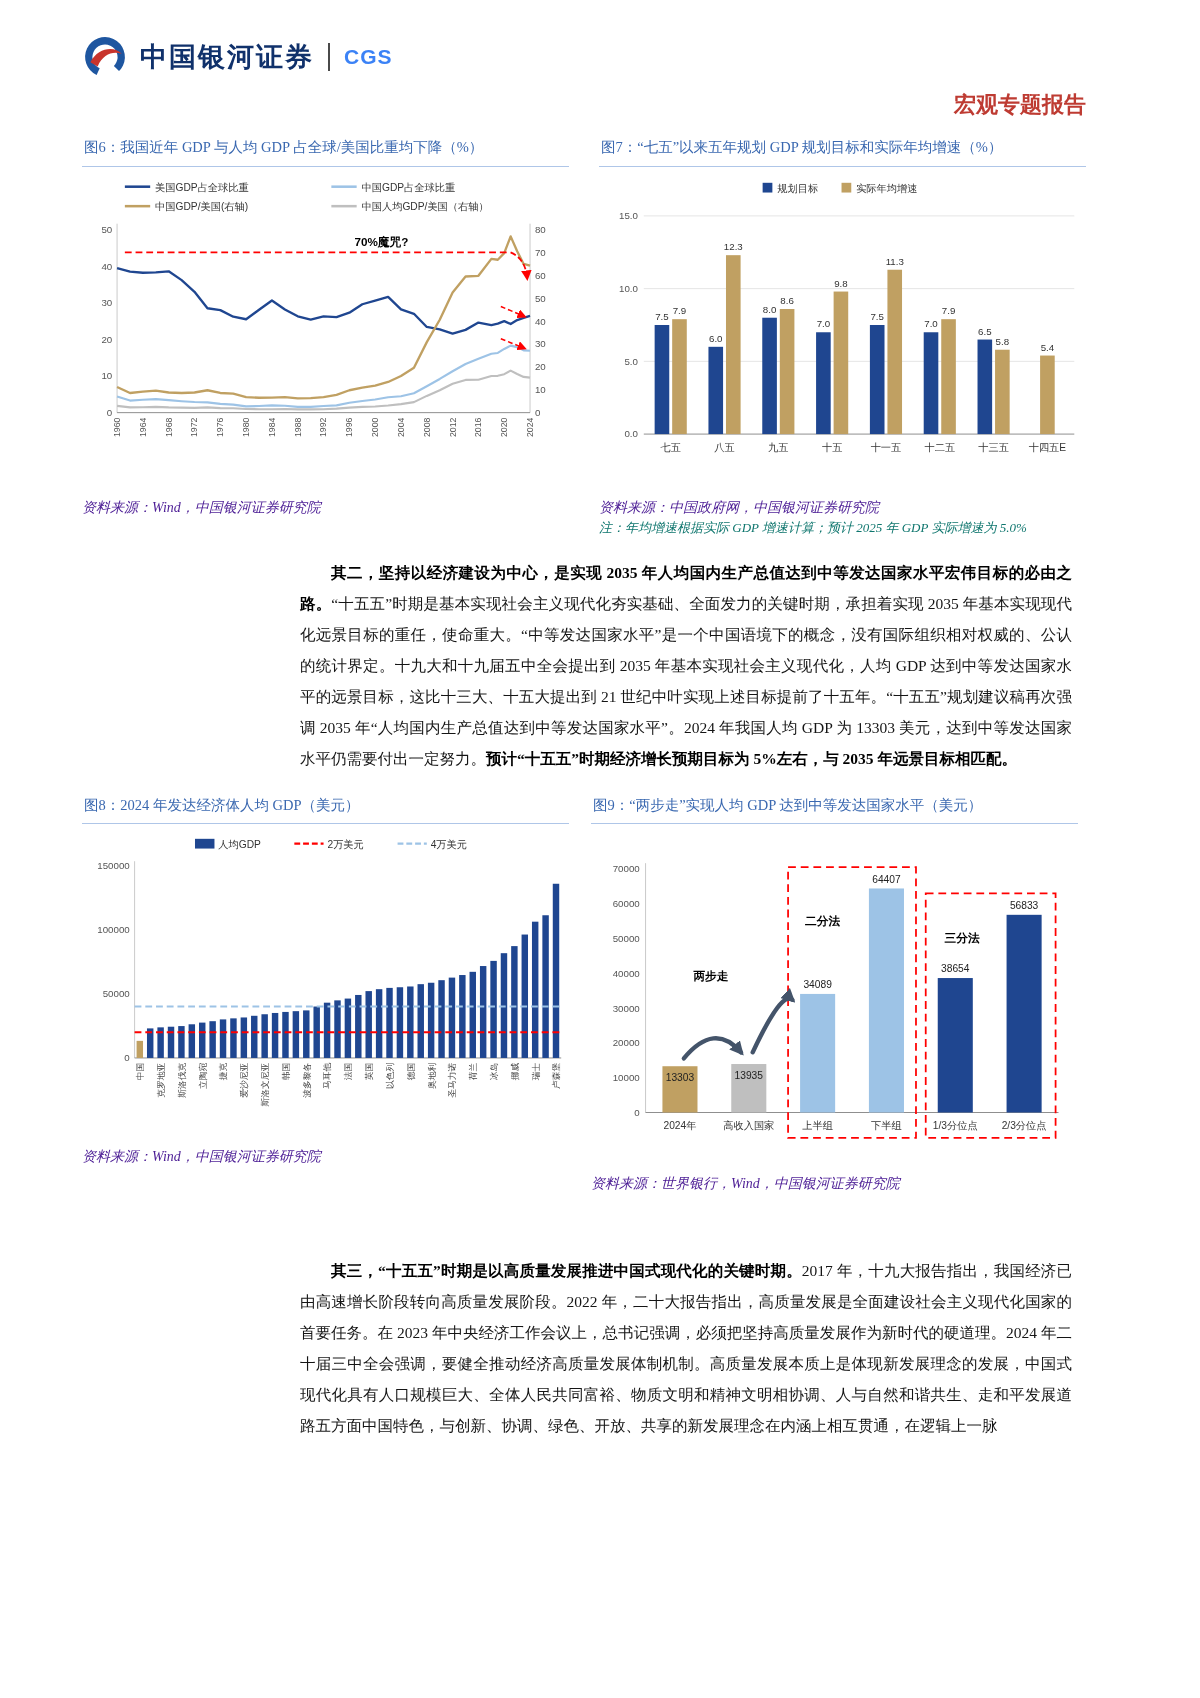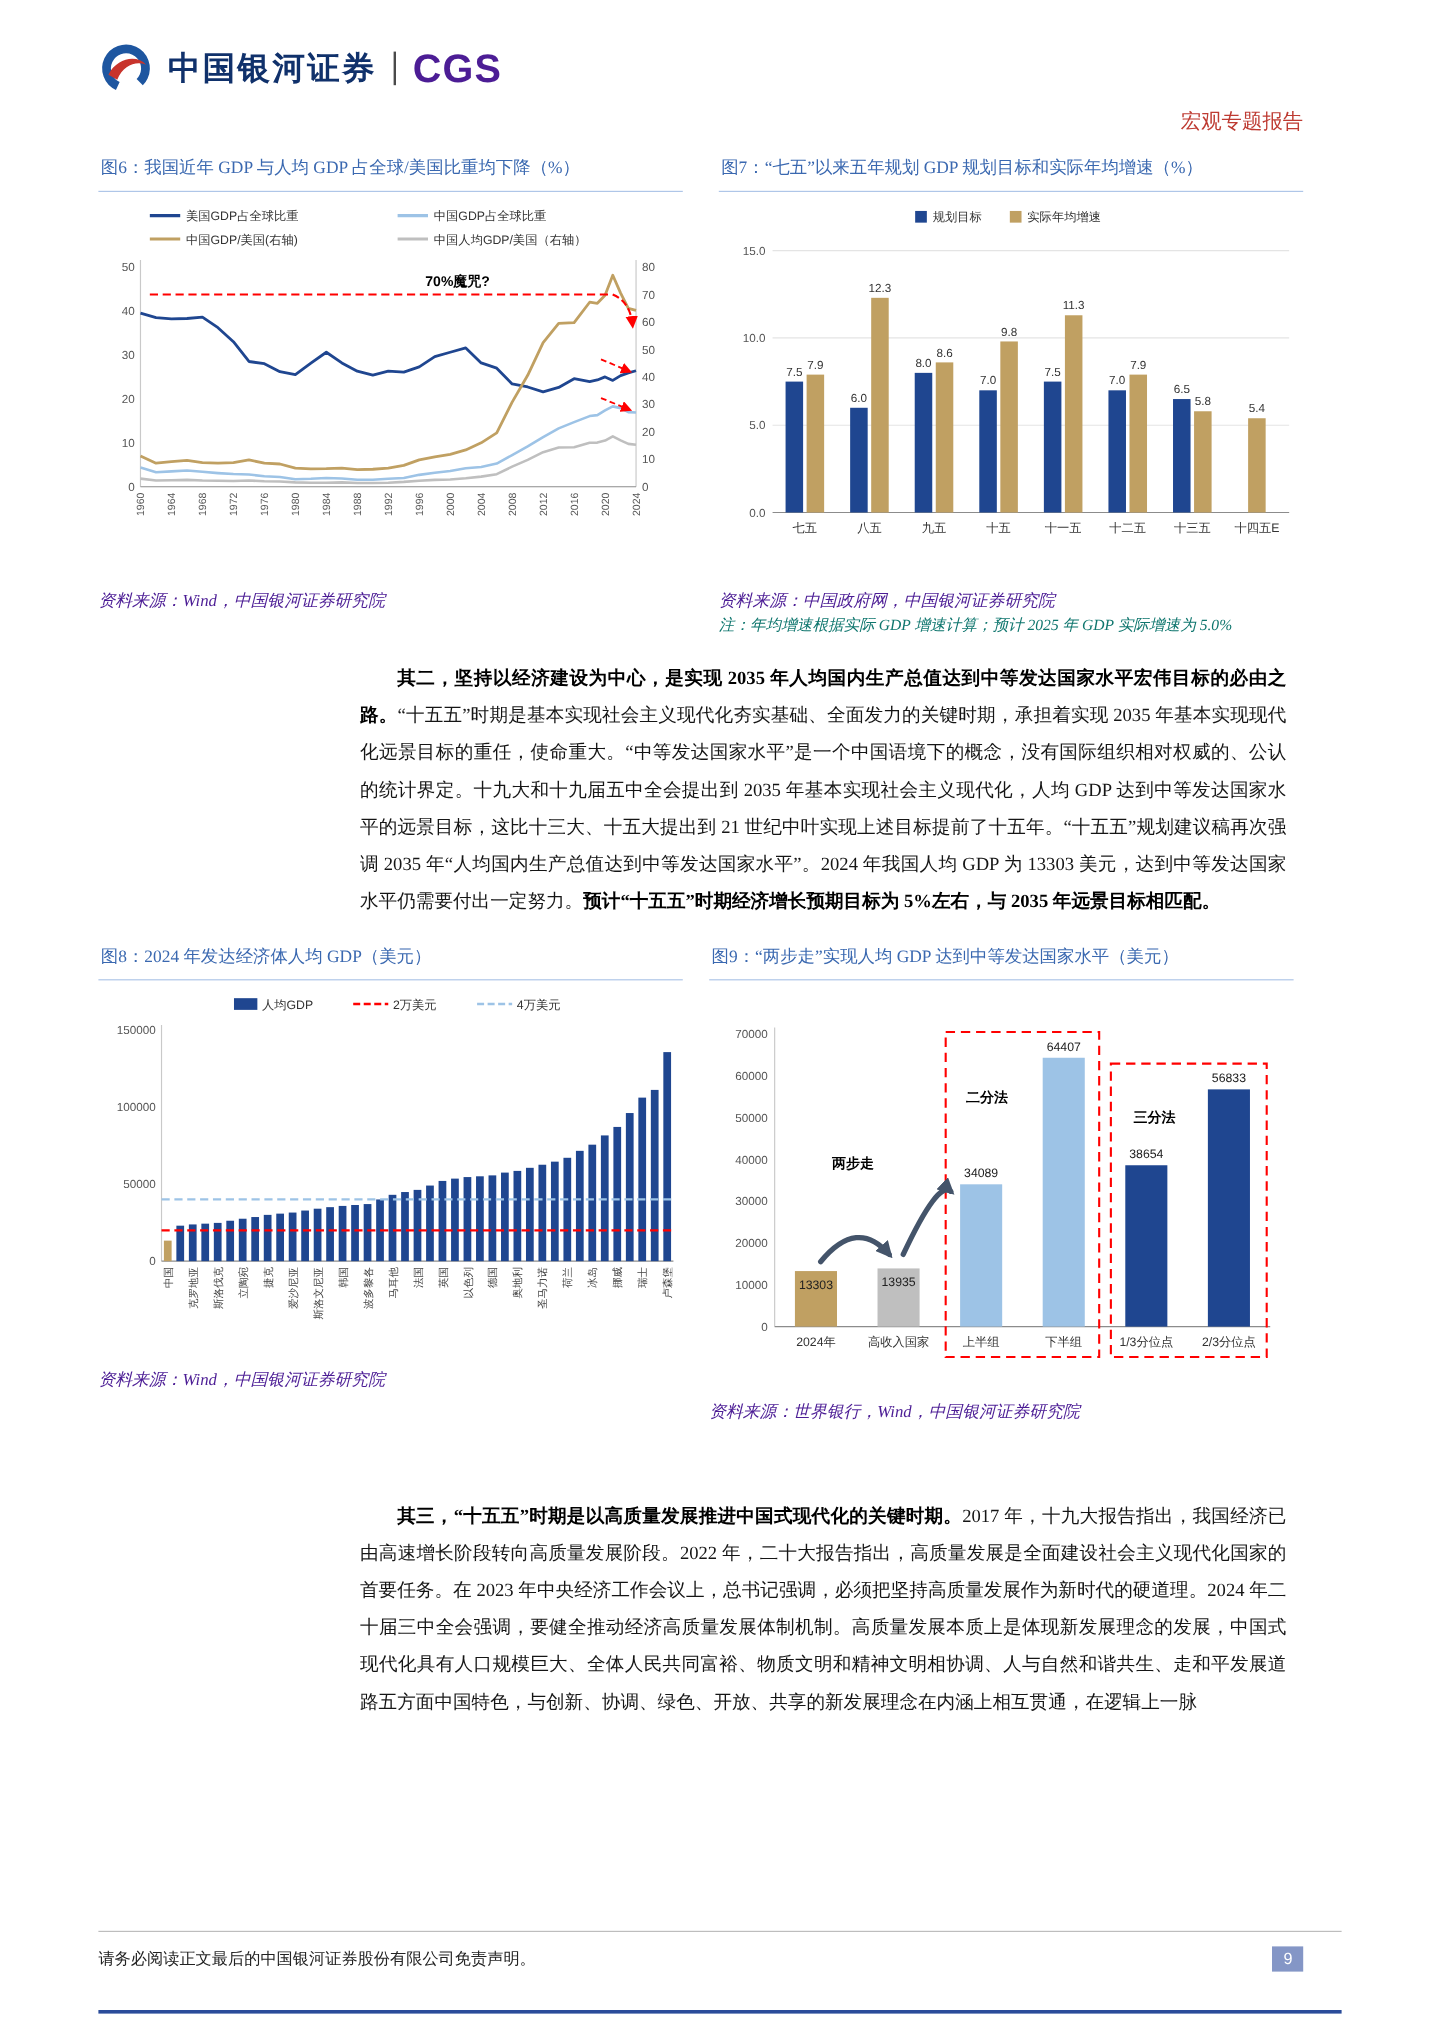--- a/index.html
+++ b/index.html
@@ -8,22 +8,22 @@
     width:1176px; height:1698px; background:#fff;
     padding:34px 70px 20px; margin:0 auto;
     display:flex; flex-direction:column; overflow:hidden;
     font-family:"Liberation Serif", serif; color:#111;
   }
   
   .brand-row { display:flex; align-items:center; gap:12px; }
   .logo { width:46px; height:46px; flex:0 0 auto; }
   .brand-cn { font-size:27px; font-weight:700; color:#10316B; font-family:"Liberation Sans",sans-serif; letter-spacing:2px; }
   .brand-sep { width:2px; height:28px; background:#4a4a4a; margin:0 2px; }
-  .brand-en { font-size:33px; font-weight:700; color:#4c1d95; font-family:"Liberation Sans",sans-serif; letter-spacing:1px; }
-  .report-type { width:1004px; text-align:right; color:#BE3B32; font-weight:400; font-size:17px; margin-top:10px; padding-right:0; }
+  .brand-en { font-size:21px; font-weight:700; color:#3b82f6; font-family:"Liberation Sans",sans-serif; letter-spacing:1px; }
+  .report-type { width:1004px; text-align:right; color:#BE3B32; font-weight:700; font-size:22px; margin-top:10px; padding-right:0; }
   
   .fig-row { display:flex; gap:30px; margin-top:14px; width:1004px; }
   .fig { width:487px; flex:0 0 auto; }
   .fig-title { font-size:14.5px; color:#3A68B0; padding:4px 2px 8px; border-bottom:1.5px solid #AFC6E8; margin-bottom:8px; line-height:1.35; }
   .fig svg { display:block; width:100%; height:auto; }
   .fig-source { margin-top:22px; font-size:14px; font-style:italic; color:#4c1d95; }
   .fig-note { margin-top:2px; font-size:13px; font-style:italic; color:#0f766e; }
   
   .body-text {
     margin-left:218px; width:772px; margin-top:20px;
@@ -309,22 +309,14 @@
           <path d="M95.33333333333334,232.4892857142857 Q126.66666666666667,194.4892857142857 154,226.23214285714286" fill="none" stroke="#44546A" stroke-width="4.5" stroke-linecap="round" marker-end="url(#f9d)"></path>
           <path d="M166,226.23214285714286 Q196,162.25357142857143 206.66666666666669,172.25357142857143" fill="none" stroke="#44546A" stroke-width="4.5" stroke-linecap="round" marker-end="url(#f9d)"></path>
           <text x="123.13333333333334" y="152.25357142857143" font-size="12" fill="#000" text-anchor="middle" font-family="&quot;Liberation Sans&quot;, sans-serif" font-weight="700">两步走</text>
         </svg>
       <div class="fig-source">资料来源：世界银行，Wind，中国银河证券研究院</div>
     </figure>
   </section>
 
   <section class="body-text" id="para2"><span class="seg-b">其三，“十五五”时期是以高质量发展推进中国式现代化的关键时期。</span><span class="seg">2017 年，十九大报告指出，我国经济已由高速增长阶段转向高质量发展阶段。2022 年，二十大报告指出，高质量发展是全面建设社会主义现代化国家的首要任务。在 2023 年中央经济工作会议上，总书记强调，必须把坚持高质量发展作为新时代的硬道理。2024 年二十届三中全会强调，要健全推动经济高质量发展体制机制。高质量发展本质上是体现新发展理念的发展，中国式现代化具有人口规模巨大、全体人民共同富裕、物质文明和精神文明相协调、人与自然和谐共生、走和平发展道路五方面中国特色，与创新、协调、绿色、开放、共享的新发展理念在内涵上相互贯通，在逻辑上一脉</span></section>
 
-  <footer class="footer">
-    <div class="footer-rule"></div>
-    <div class="footer-row">
-      <span class="disclaimer">请务必阅读正文最后的中国银河证券股份有限公司免责声明。</span>
-      <span class="page-badge">9</span>
-    </div>
-    <div class="footer-bar"></div>
-  </footer>
 
 </div>
 
 </body></html>

